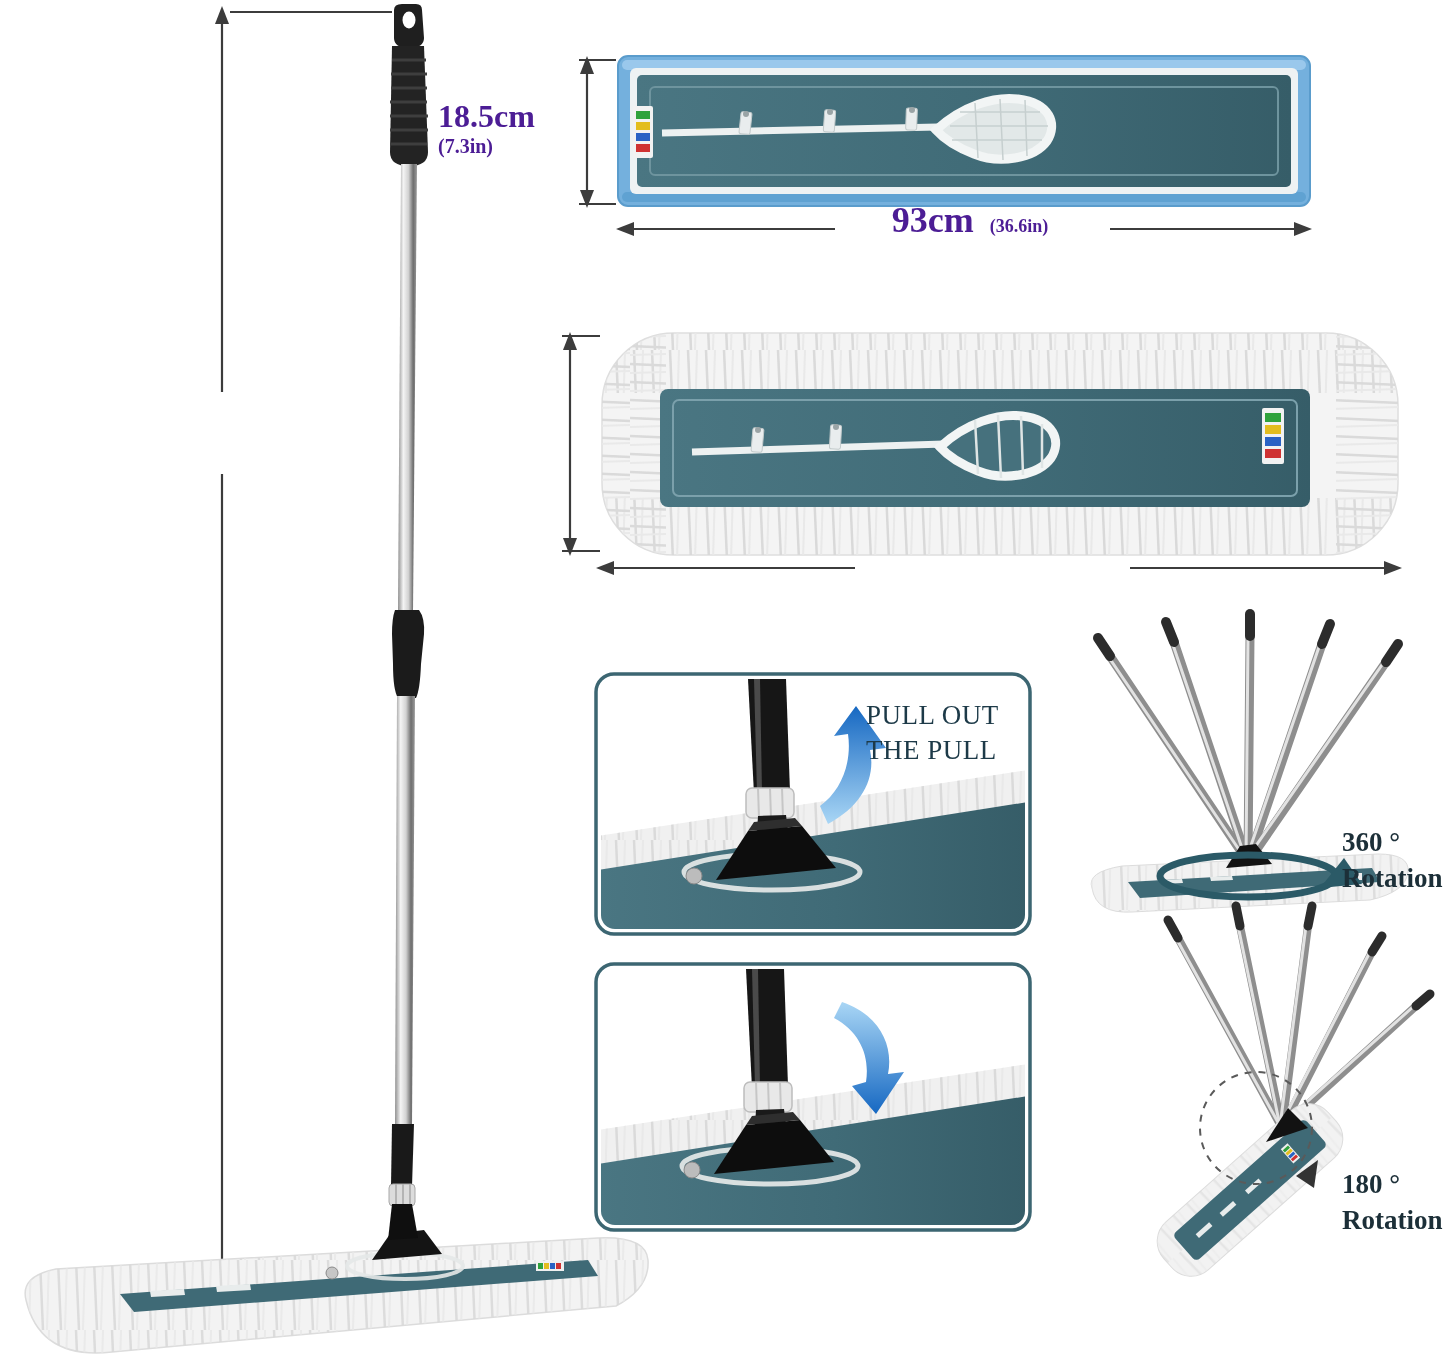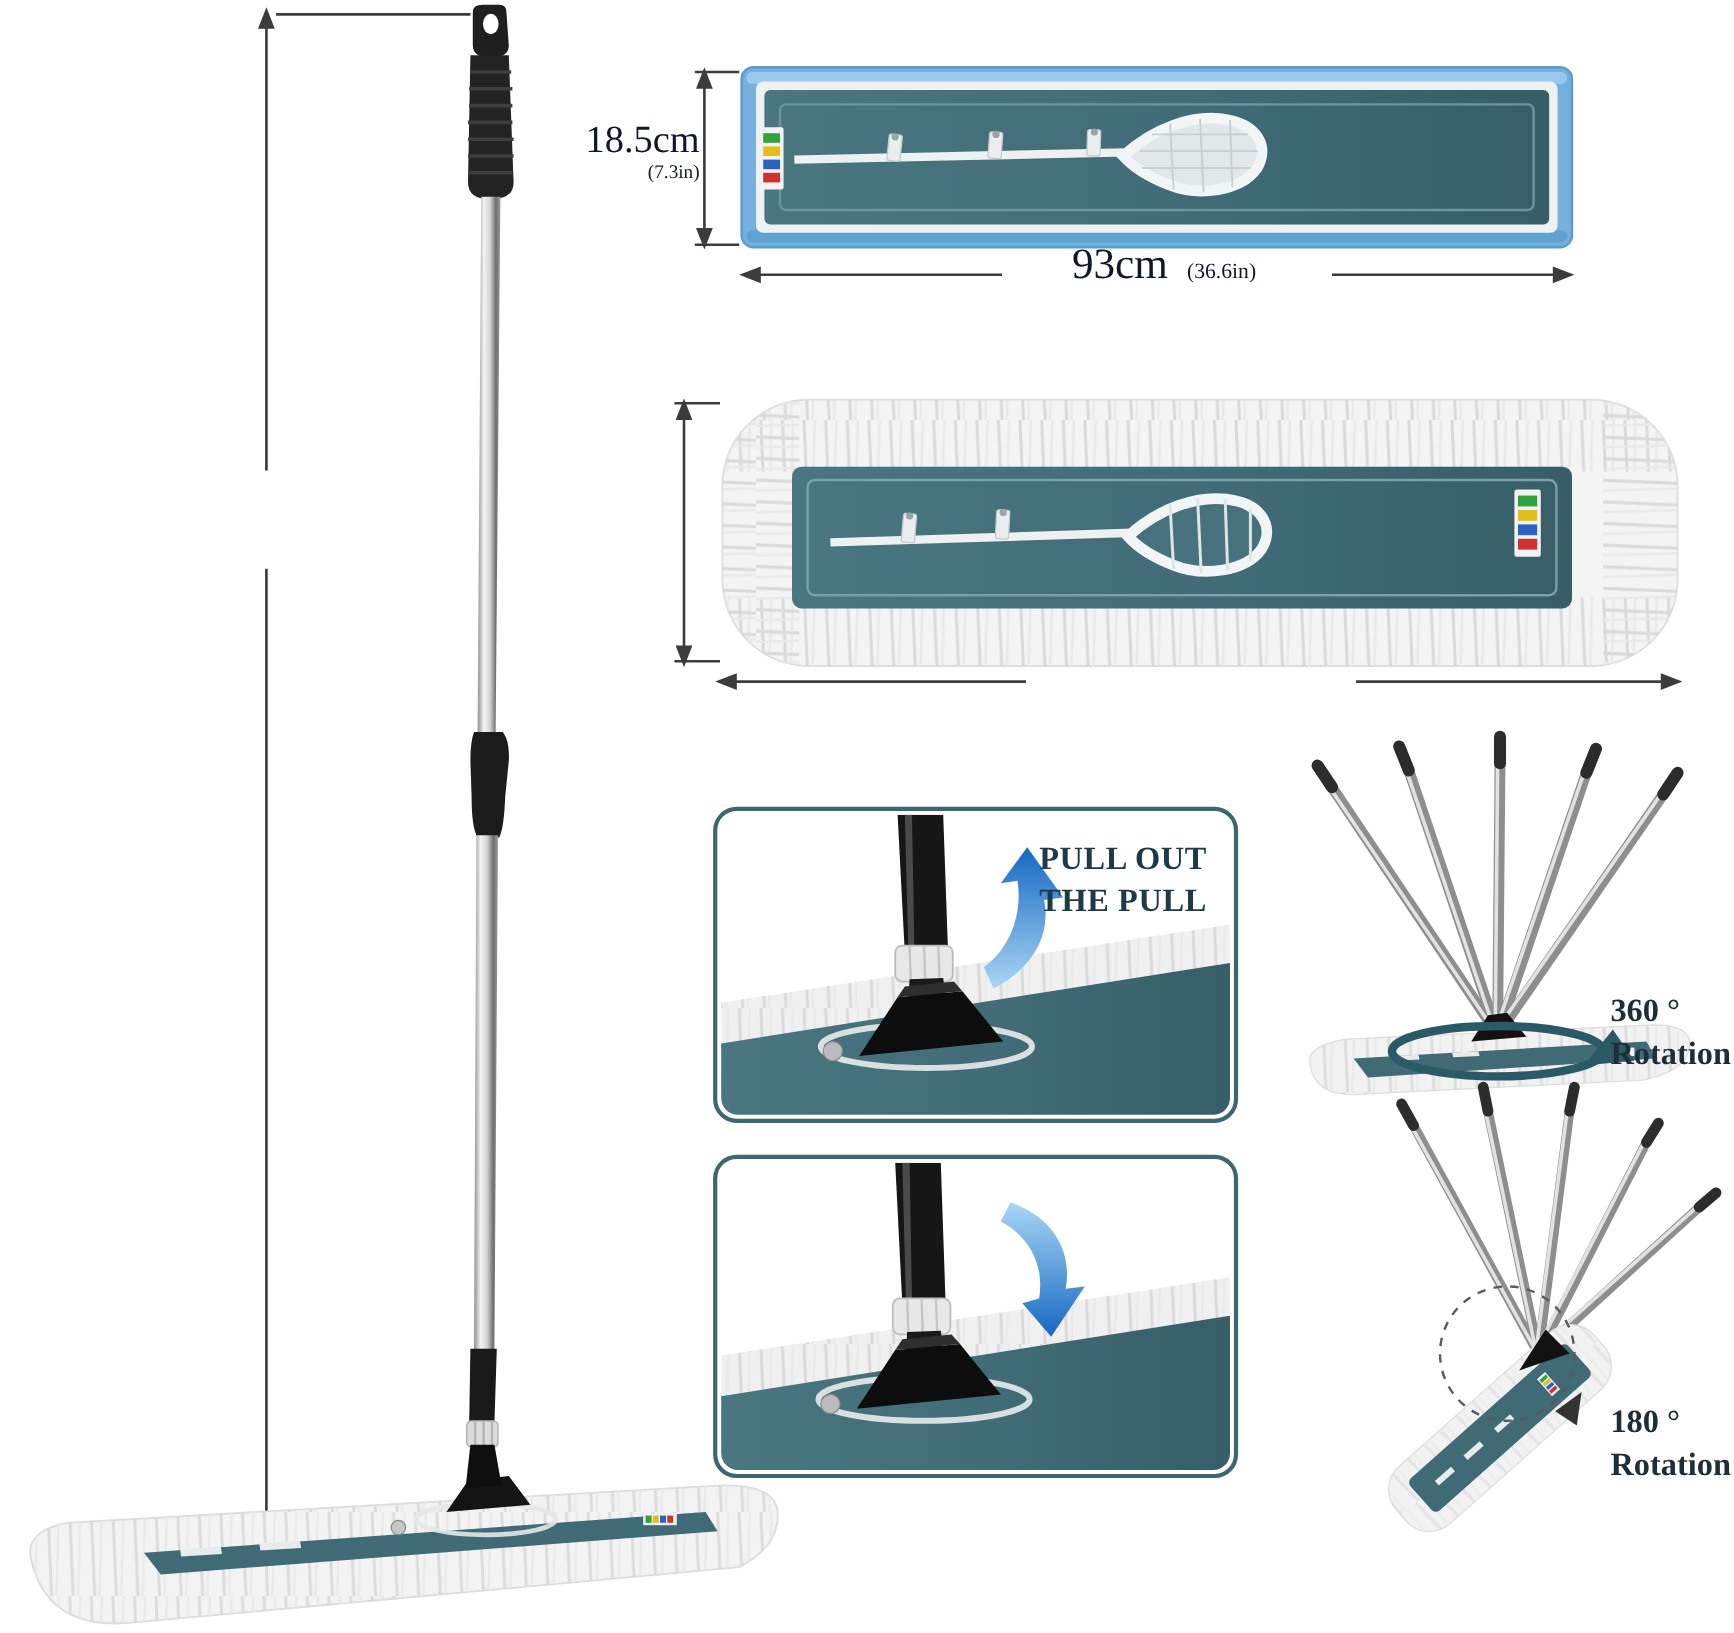--- a/index.html
+++ b/index.html
@@ -1,25 +1,25 @@
 <!DOCTYPE html>
 <html><head>
 <meta charset="utf-8">
 <style>
   *{margin:0;padding:0;box-sizing:border-box}
   html,body{background:#fff}
   .stage{position:relative;width:1445px;height:1361px;background:#fff;overflow:hidden;
          font-family:"Liberation Serif",serif}
   .art{position:absolute;left:0;top:0;display:block}
-  .label{position:absolute;color:#0f172a;font-weight:normal;text-align:right}
+  .label{position:absolute;color:#4c1d95;font-weight:bold;text-align:left}
   .label .val{display:block;line-height:1.05}
   .label .sub{display:block;line-height:1.25}
   .dim-row{display:flex;align-items:baseline;justify-content:center;gap:16px}
   .dim-row .val,.dim-row .sub{display:inline;line-height:1}
-  .step-label{position:absolute;color:#1d3a48;font-size:27px;font-weight:bold;
+  .step-label{position:absolute;color:#1d3a48;font-size:27px;font-weight:normal;
               line-height:1.3;letter-spacing:.5px;text-align:left}
   .rot-label{position:absolute;color:#1c2f38;font-size:27px;font-weight:bold;
              line-height:1.35;text-align:left}
 </style>
 </head>
 <body>
 
 <div class="stage">
 
 <svg class="art" width="1445" height="1361" viewBox="0 0 1445 1361" aria-hidden="true">
@@ -322,21 +322,21 @@
     </g>
     <path d="M1266 1142 L1308 1128 L1288 1108 Z" fill="#121212"></path>
     <circle cx="1256" cy="1128" r="56" fill="none" stroke="#5a5a5a" stroke-width="2" stroke-dasharray="7 7"></circle>
     <polygon points="1296,1176 1318,1160 1314,1188" fill="#333333"></polygon>
   </g>
 </svg>
 
 
 <div class="label" style="left:438px;top:100px;width:145px">
   <span class="val" style="font-size:32px">18.5cm</span>
-  <span class="sub" style="font-size:16px">(7.3in)</span>
+  <span class="sub" style="font-size:20px">(7.3in)</span>
 </div>
 
 <div class="label dim-row" style="left:840px;top:202px;width:260px">
   <span class="val" style="font-size:36px">93cm</span>
   <span class="sub" style="font-size:18px">(36.6in)</span>
 </div>
 
 
 
 <div class="step-label" style="left:866px;top:698px;width:160px">

